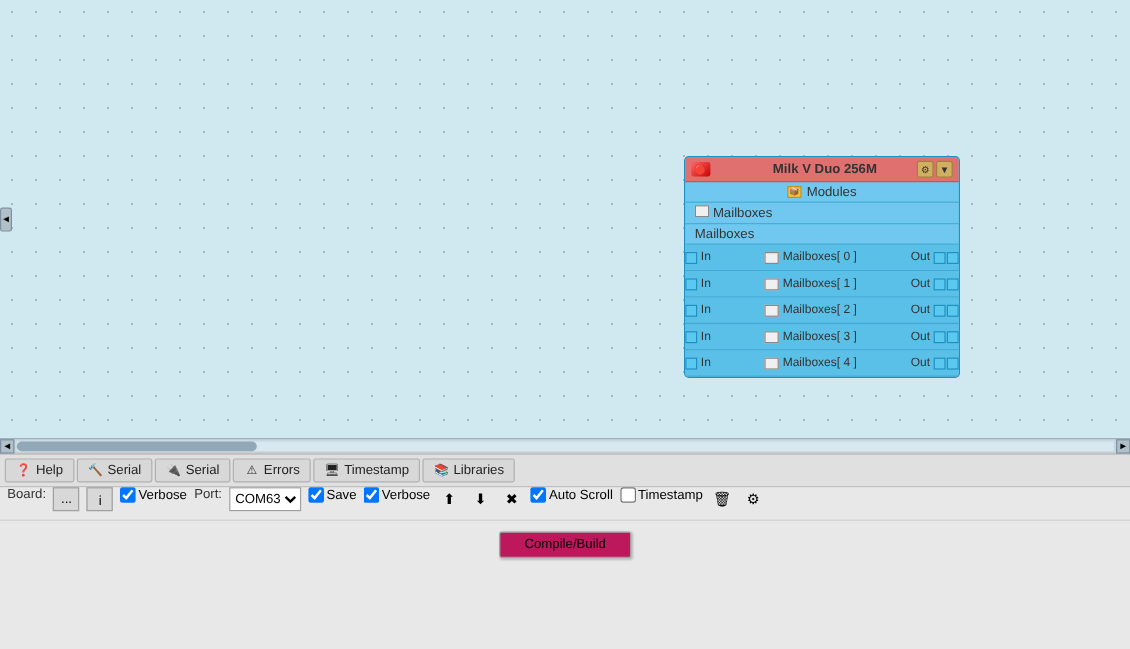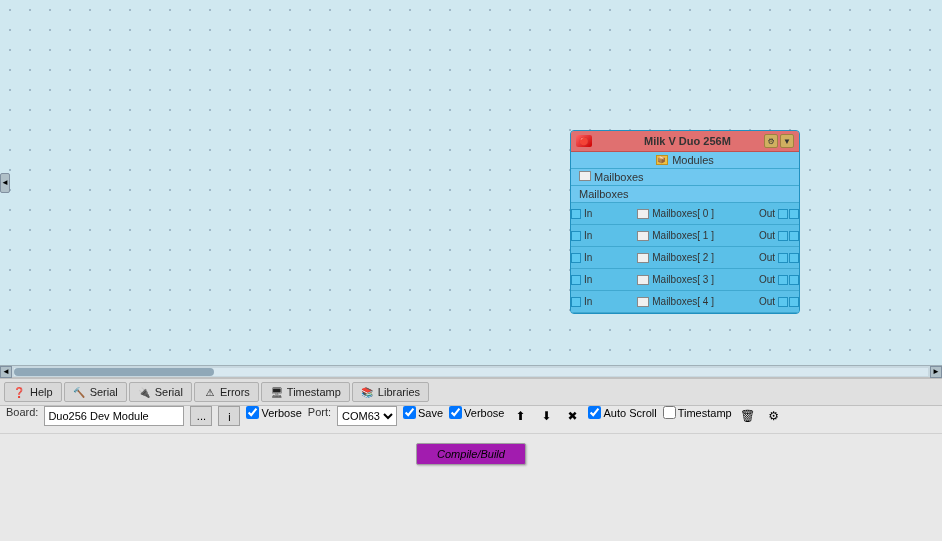--- a/index.html
+++ b/index.html
@@ -296,27 +296,26 @@
       height: 40px;
       background: #e8e8e8;
       display: flex;
       align-items: center;
       justify-content: center;
       border-top: 1px solid #d0d0d0;
     }
 
     .compile-btn {
       padding: 4px 20px;
-      background: #a21caf;
+      background: #be185d;
       border: 1px solid #a0a0a0;
       border-radius: 2px;
       font-size: 11px;
       cursor: pointer;
       box-shadow: 1px 1px 2px rgba(0,0,0,0.2);
-      font-style: italic;
     }
 
     
     .left-arrow-area {
       position: absolute;
       left: 0;
       top: 50%;
       transform: translateY(-50%);
       width: 10px;
       height: 20px;
@@ -492,21 +491,20 @@
     <span>Timestamp</span>
   </div>
   <div class="toolbar-tab">
     <span class="tab-icon">📚</span>
     <span>Libraries</span>
   </div>
 </div>
 
 <div class="status-bar">
   <span class="status-label">Board:</span>
-  <input class="status-input" style="width: 140px;" value="Duo256 Dev Module">
   <button class="status-btn">...</button>
   <button class="status-btn">ℹ</button>
   <label class="checkbox-label">
     <input type="checkbox" class="checkbox-input" checked="" style="">
     <span>Verbose</span>
   </label>
   <span class="status-label">Port:</span>
   <select class="status-select">
     <option>COM63</option>
   </select>

